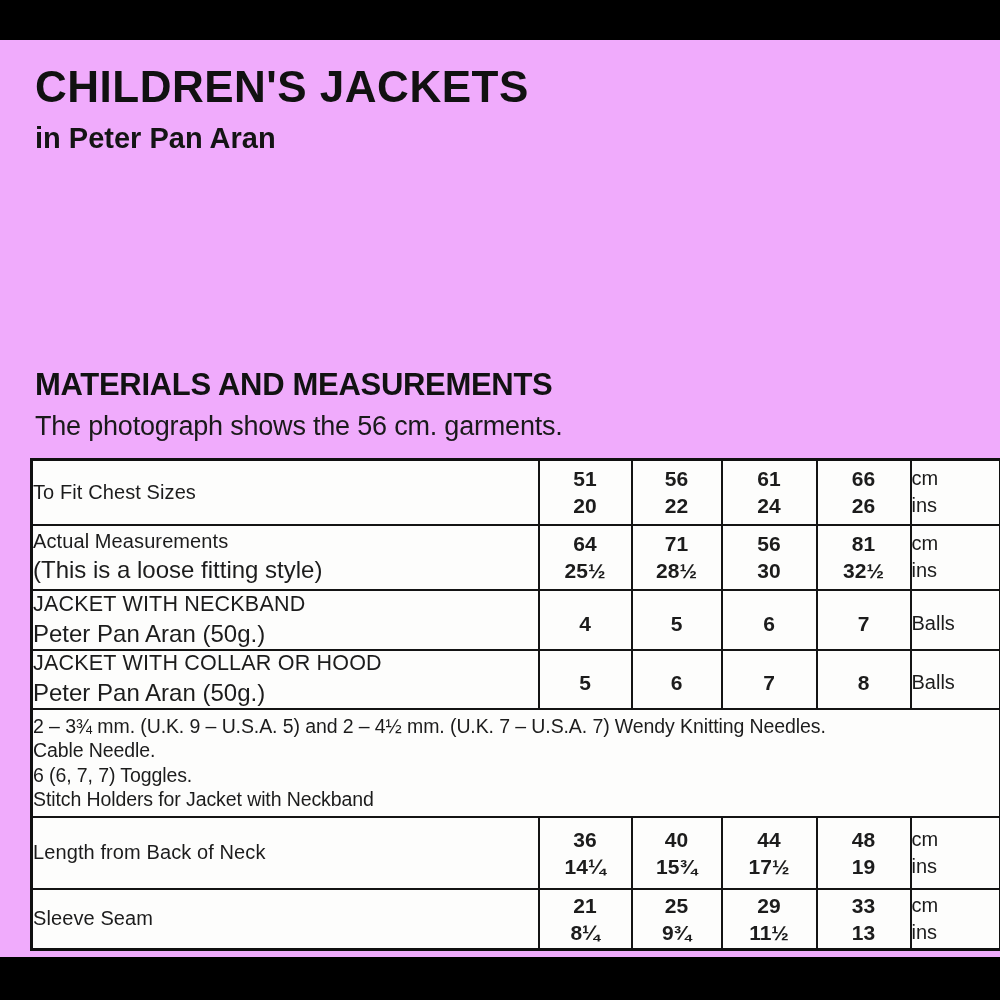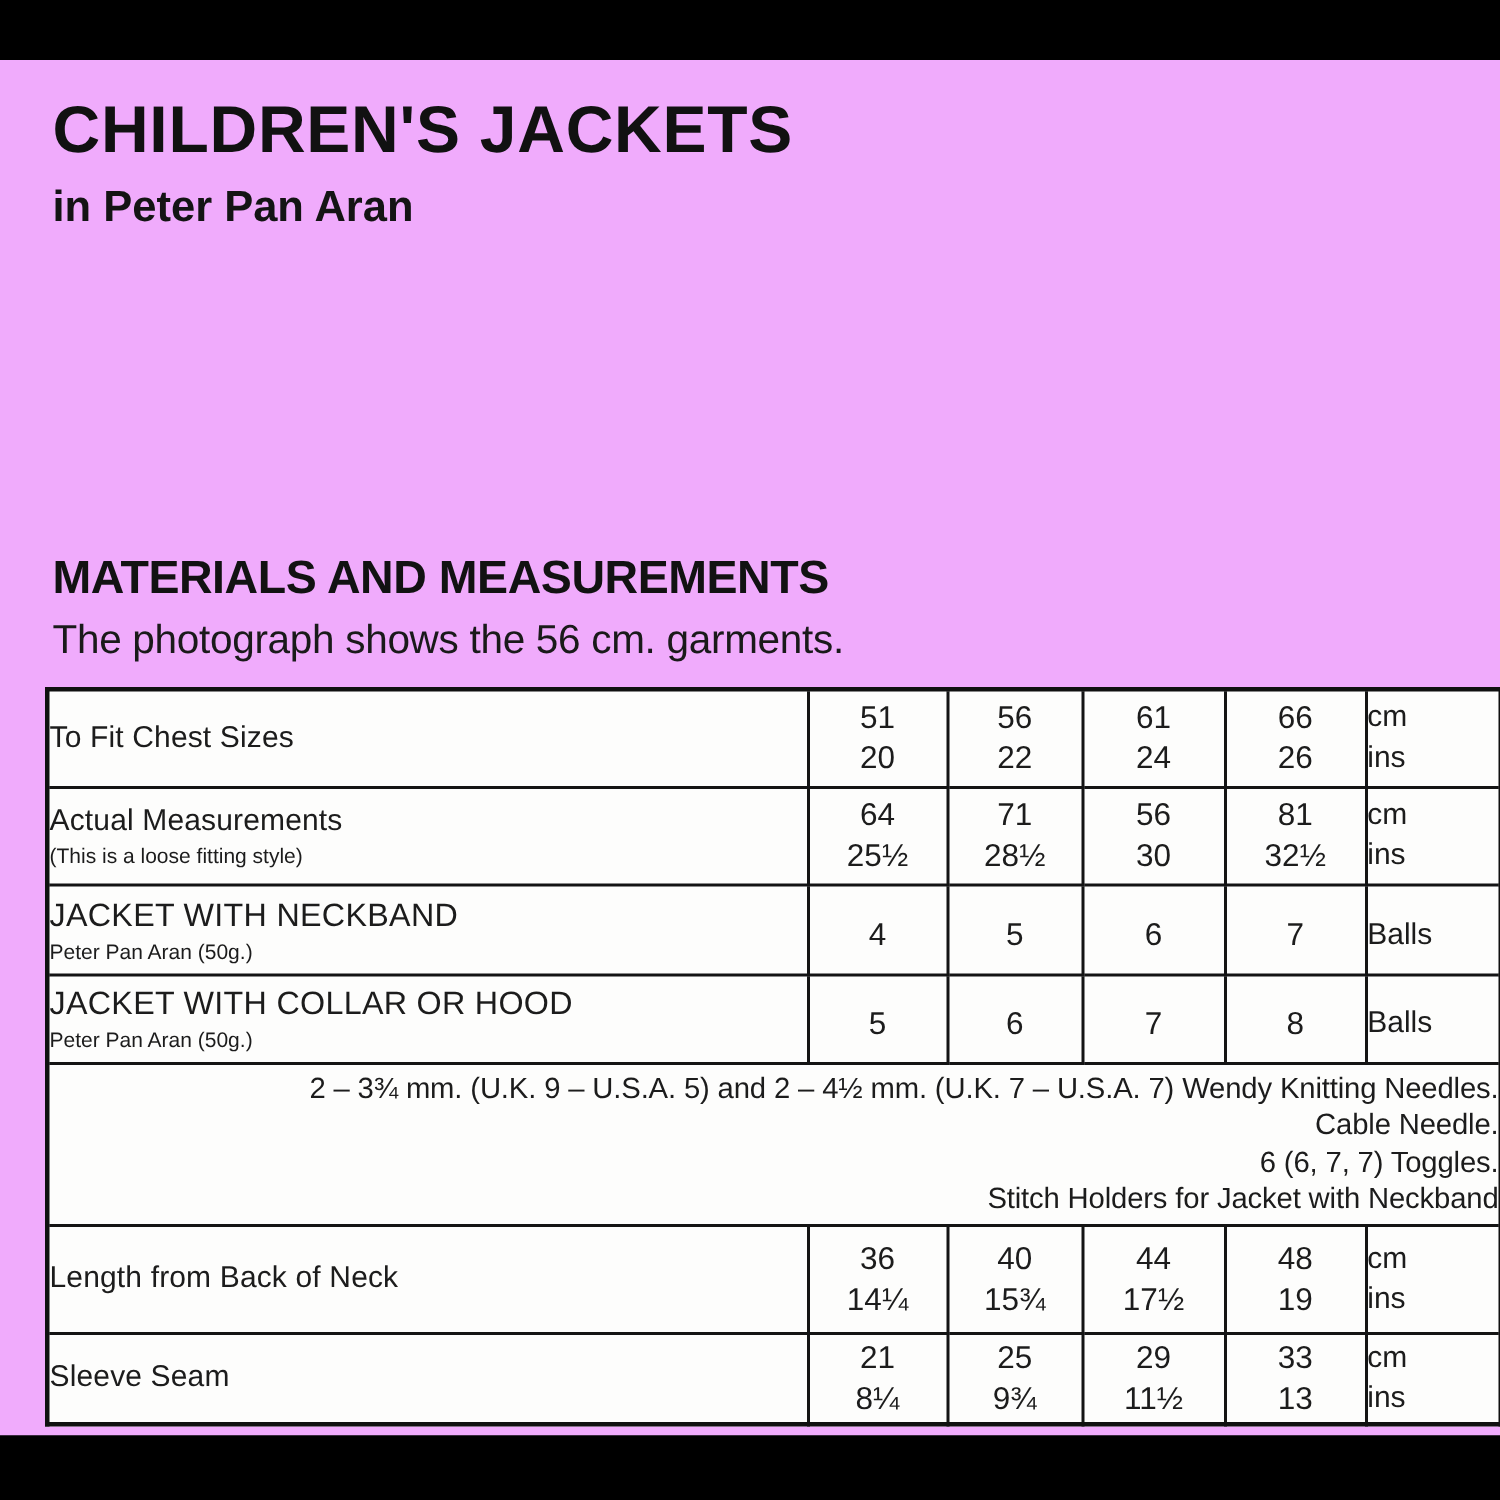--- a/index.html
+++ b/index.html
@@ -44,32 +44,32 @@
     background:#fdfdfc;
   }
   table.meas td{
     border:2px solid #141414;
     padding:0;vertical-align:middle;
     font-size:20px;color:#1c1c1c;
   }
   table.meas{border:3px solid #101010;}
   td.lbl{padding:8px 10px 6px 13px;vertical-align:top;}
   td.lbl .l1{font-size:20px;letter-spacing:.1px;}
-  td.lbl .l2{font-size:14px;margin-top:3px;}
+  td.lbl .l2{font-size:24px;margin-top:3px;}
   td.lbl.jacket .l1{font-weight:400;font-size:21.5px;letter-spacing:.2px;}
   td.val{text-align:center;}
-  td.val div{line-height:27px;font-size:21px;}
+  td.val div{line-height:27px;font-size:21px;font-weight:bold;}
   td.val.ball{vertical-align:bottom;padding-bottom:12px;}
   td.unit{padding-left:15px;}
   td.unit div{line-height:27px;font-size:20px;}
   td.unit.ball{vertical-align:bottom;padding-bottom:12px;}
   td.fullrow{padding:9px 12px 6px 13px;vertical-align:top;}
   td.fullrow div{font-size:19.5px;line-height:24.5px;letter-spacing:-.1px;}
   tr.r1{height:65px;} tr.r2{height:65px;} tr.r3{height:60px;} tr.r4{height:59px;}
-  tr.r5{height:108px;text-align:right;} tr.r6{height:72px;} tr.r7{height:61px;}
+  tr.r5{height:108px;} tr.r6{height:72px;} tr.r7{height:61px;}
 </style>
 </head>
 <body>
 
 <div class="bar top"></div>
 
 <div class="page">
 
   <h1 class="title">CHILDREN'S JACKETS</h1>
   <h2 class="subtitle">in Peter Pan Aran</h2>

